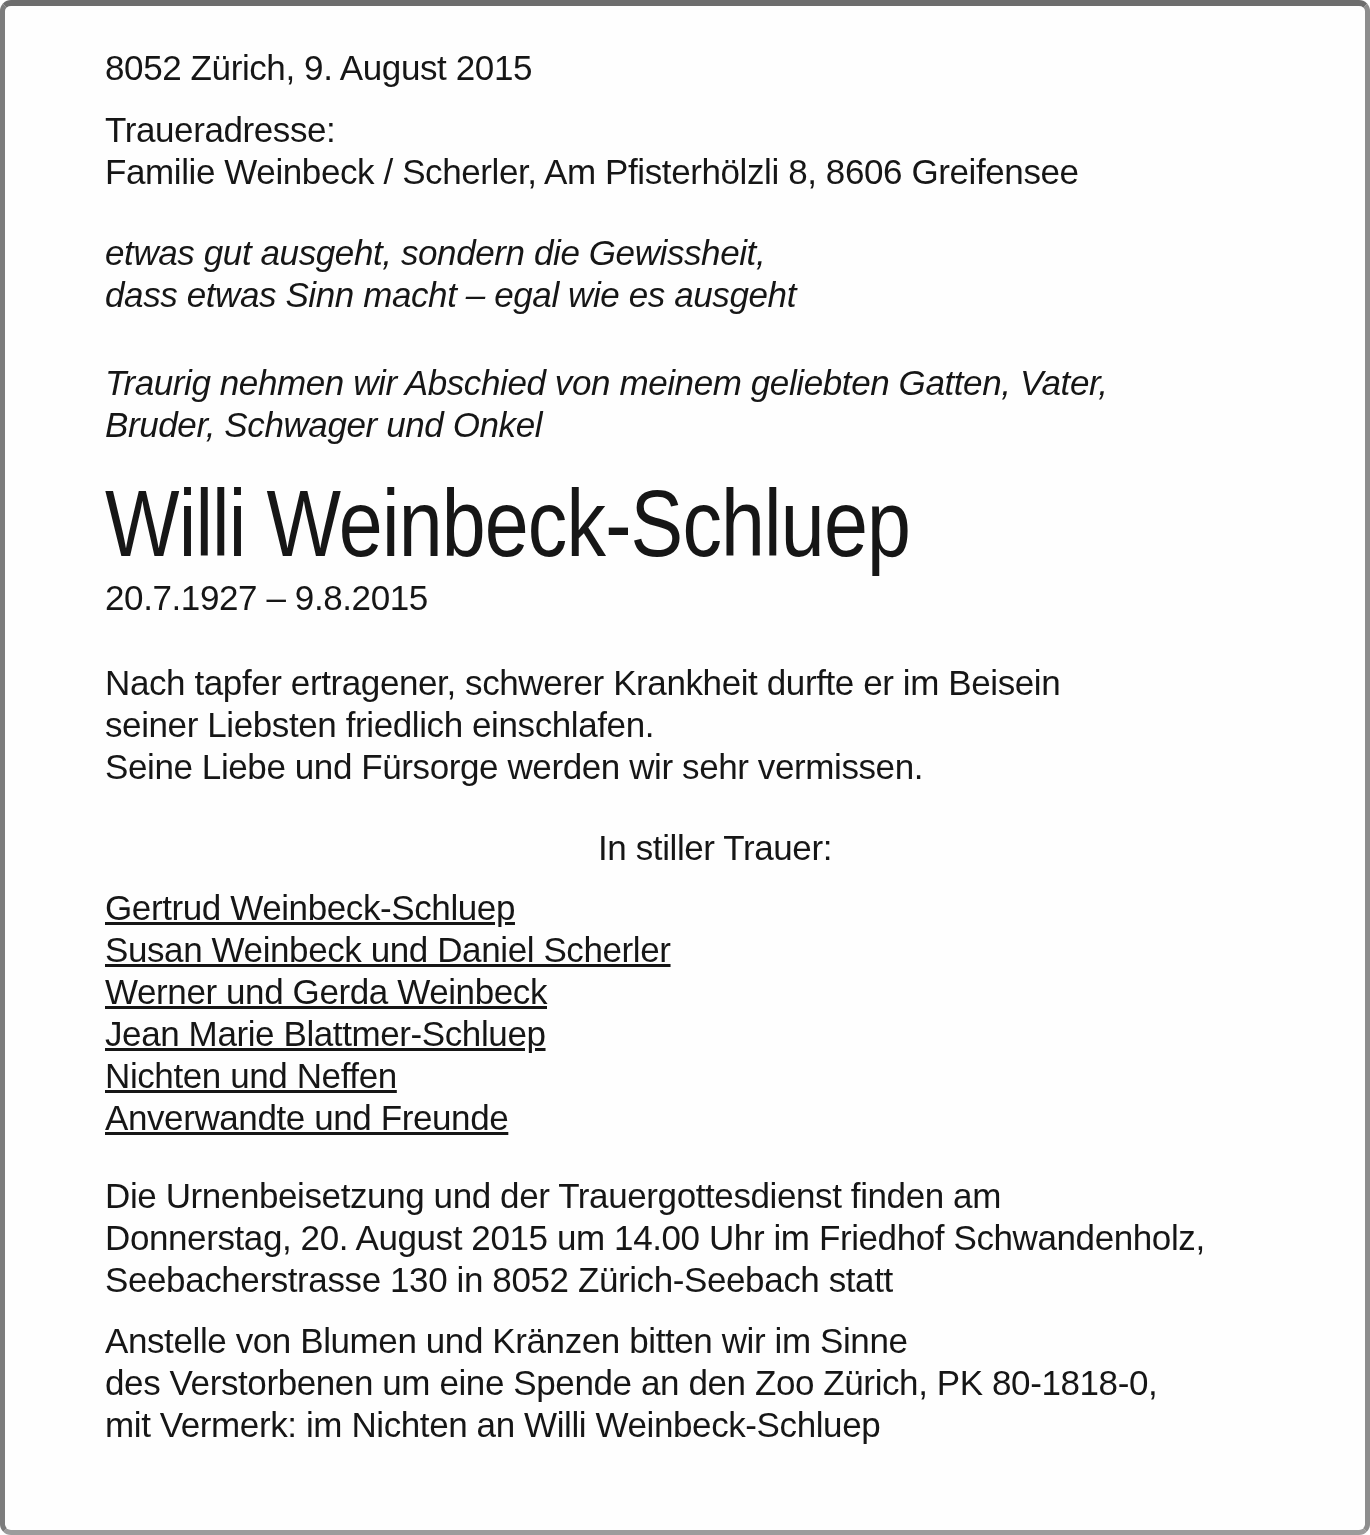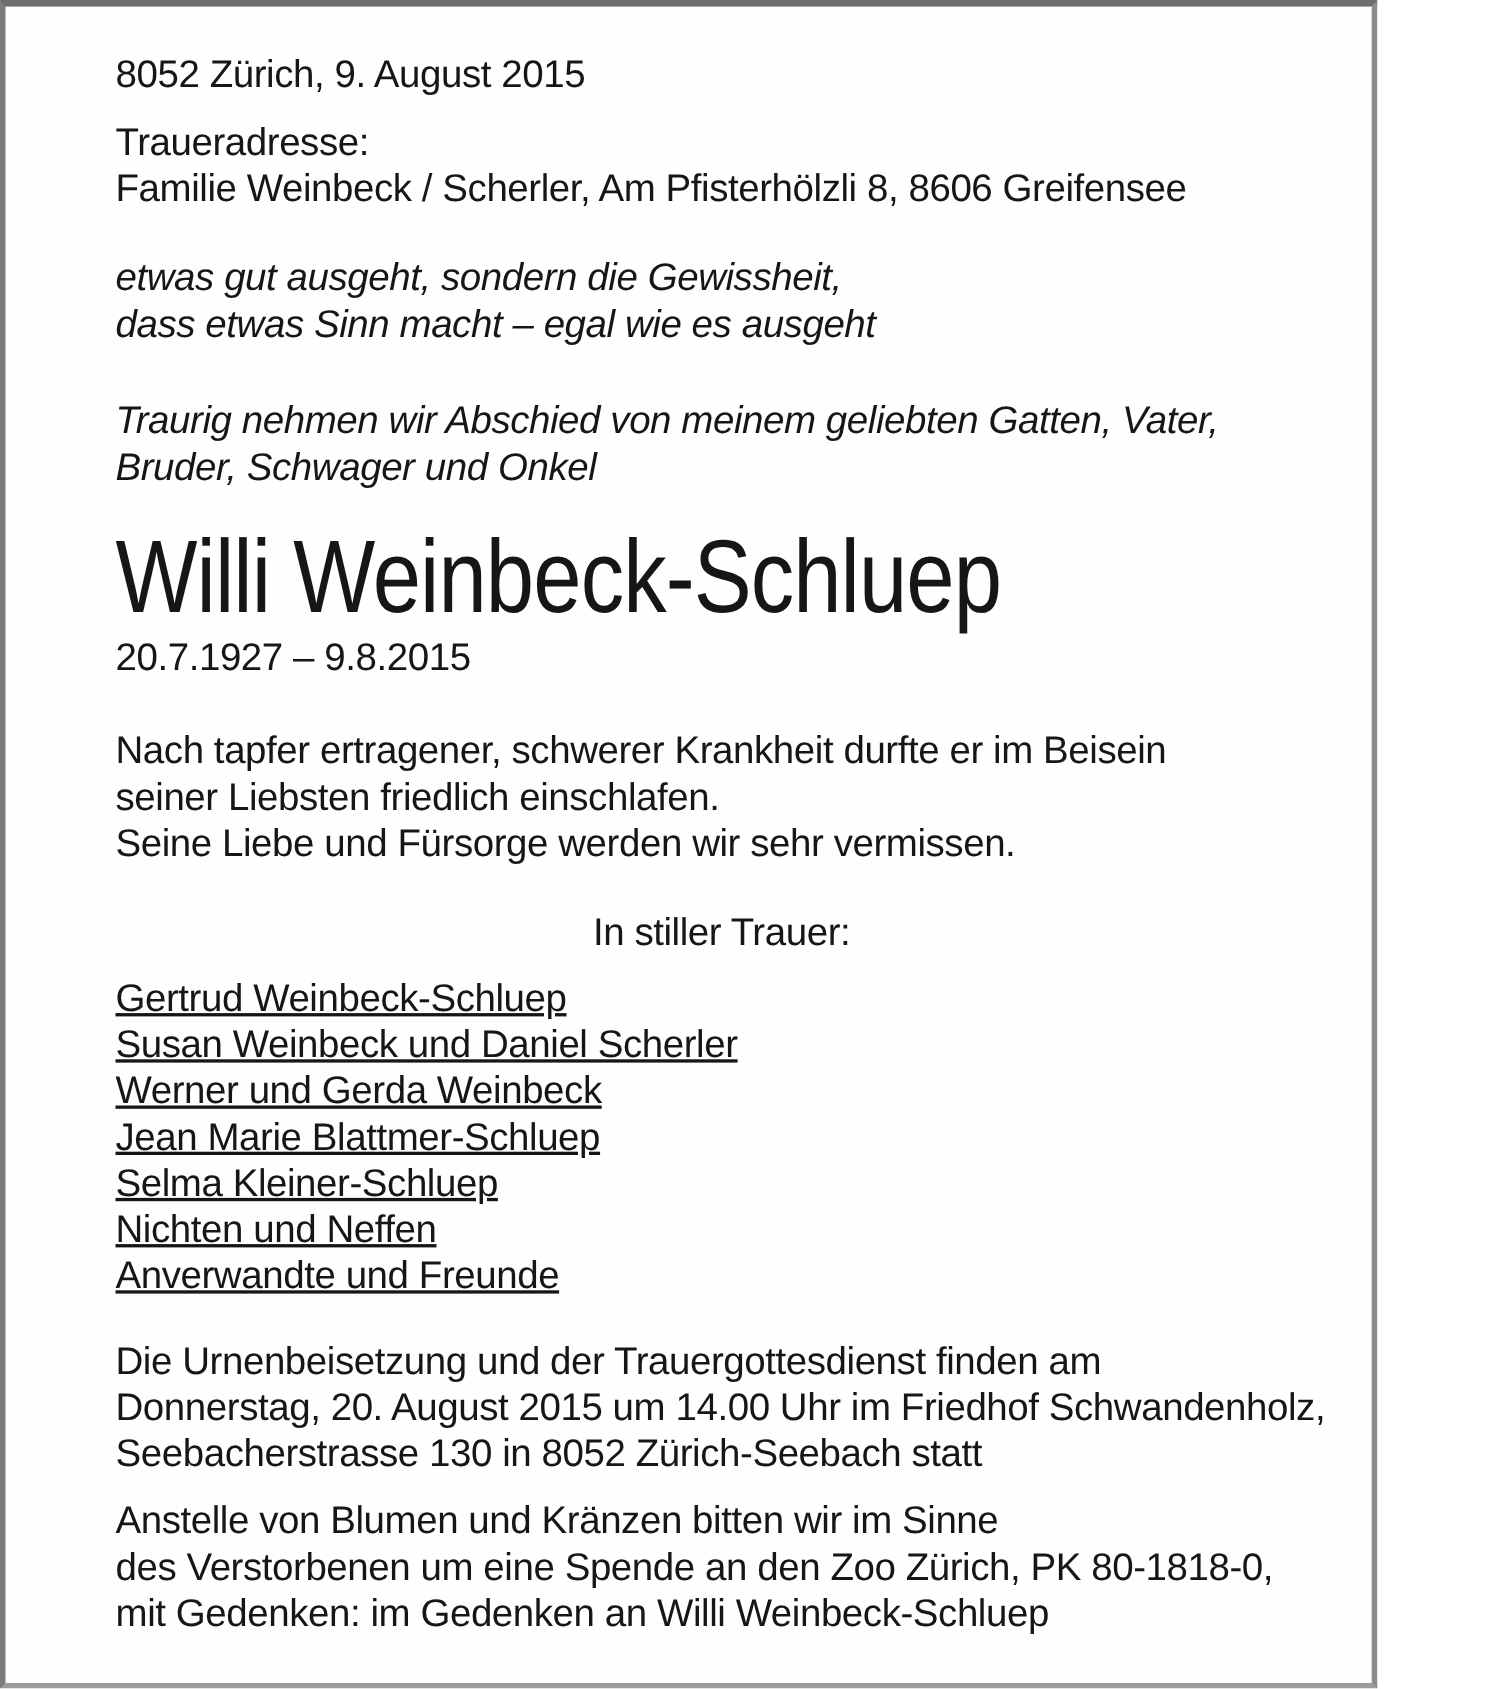--- a/index.html
+++ b/index.html
@@ -8,29 +8,30 @@
     background: #ffffff;
   }
   body {
     width: 1370px;
     height: 1535px;
     font-family: "Liberation Sans", sans-serif;
     color: var(--text-color, #161616);
   }
   .page {
     box-sizing: border-box;
-    width: 1252px;
+    width: 1370px;
     height: 1535px;
     background: var(--page-bg, #fefefe);
     border-top: 6px solid #6d6d6d;
     border-left: 5px solid #7c7c7c;
     border-right: 5px solid #8d8d8d;
     border-bottom: 5px solid #9c9c9c;
     padding: 41px 40px 0 100px;
     overflow: hidden;
+    border-radius: 11px;
   }
   .line {
     font-size: 35px;
     line-height: 42px;
     letter-spacing: -0.4px;
     white-space: nowrap;
   }
   .block-address   { margin-top: 20px; }
   .block-quote     { margin-top: 39px; }
   .block-quote .line { font-style: italic; }
@@ -84,30 +85,29 @@
     <div class="line">Seine Liebe und Fürsorge werden wir sehr vermissen.</div>
   </div>
 
   <div class="line mourning-label">In stiller Trauer:</div>
 
   <div class="block-mourners">
     <div class="line">Gertrud Weinbeck-Schluep</div>
     <div class="line">Susan Weinbeck und Daniel Scherler</div>
     <div class="line">Werner und Gerda Weinbeck</div>
     <div class="line">Jean Marie Blattmer-Schluep</div>
-    <div class="line">Selma Kleiner-Schluep</div>
     <div class="line">Nichten und Neffen</div>
     <div class="line">Anverwandte und Freunde</div>
   </div>
 
   <div class="block-funeral">
     <div class="line">Die Urnenbeisetzung und der Trauergottesdienst finden am</div>
     <div class="line">Donnerstag, 20. August 2015 um 14.00 Uhr im Friedhof Schwandenholz,</div>
     <div class="line">Seebacherstrasse 130 in 8052 Zürich-Seebach statt</div>
   </div>
 
   <div class="block-donation">
     <div class="line">Anstelle von Blumen und Kränzen bitten wir im Sinne</div>
     <div class="line">des Verstorbenen um eine Spende an den Zoo Zürich, PK 80-1818-0,</div>
-    <div class="line">mit Gedenken: im Gedenken an Willi Weinbeck-Schluep</div>
+    <div class="line">mit Vermerk: im Nichten an Willi Weinbeck-Schluep</div>
   </div>
 
 </div>
 
 </body></html>

